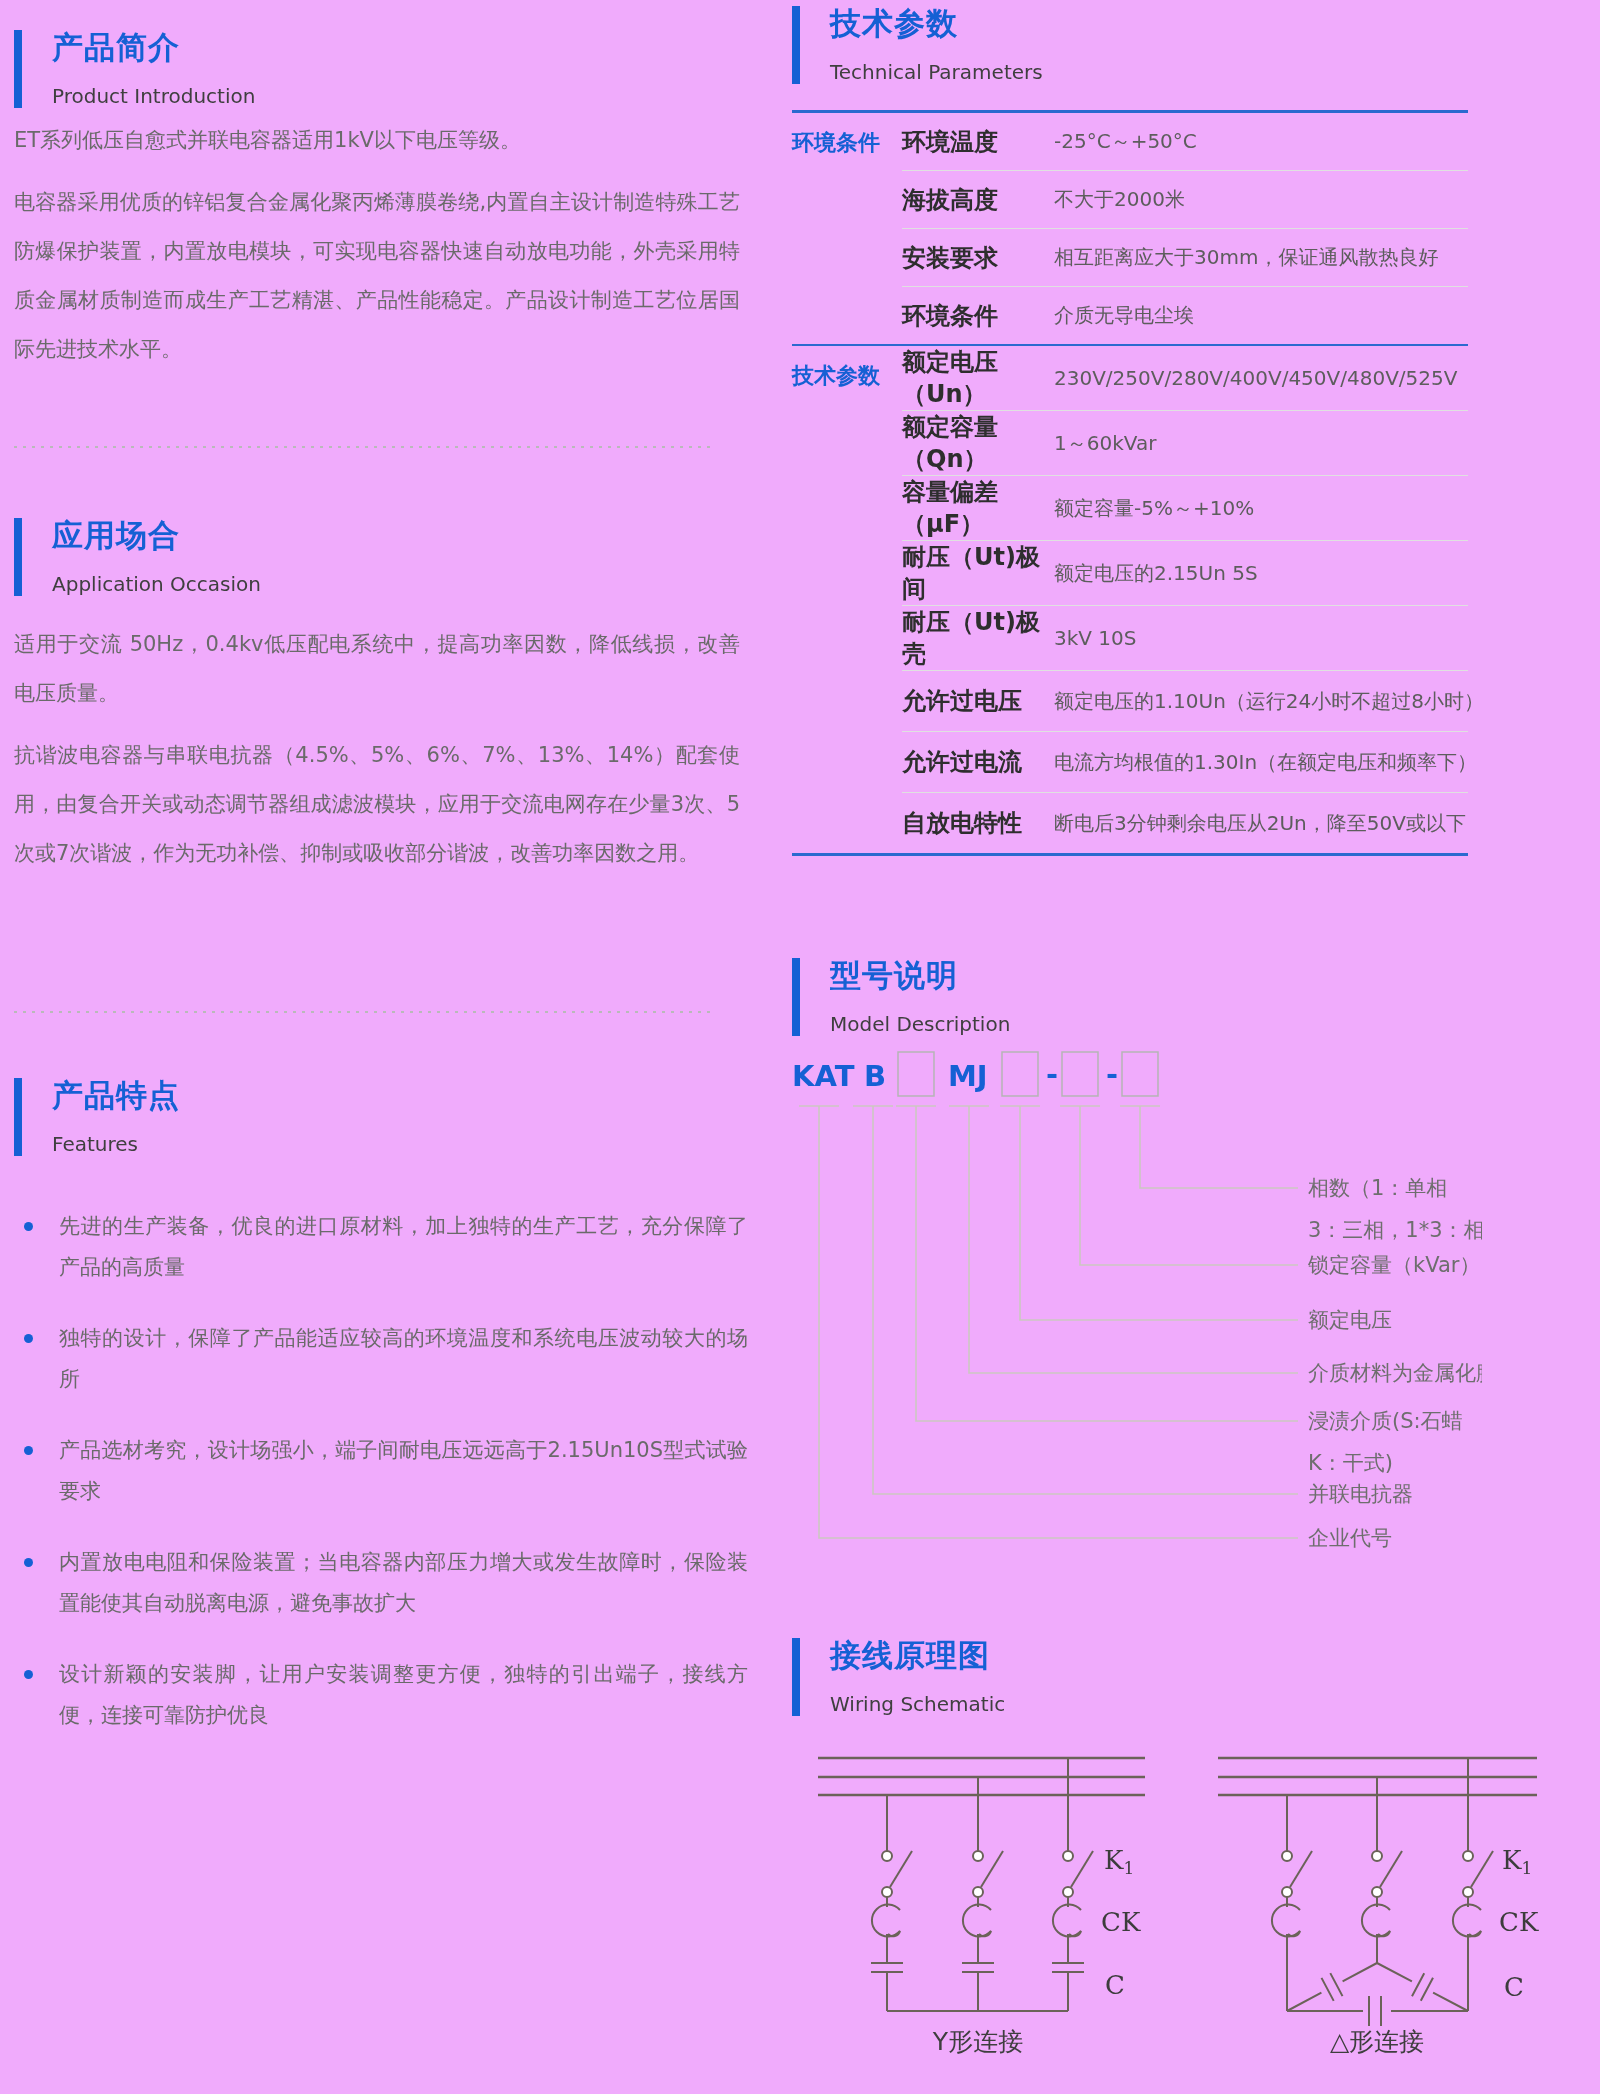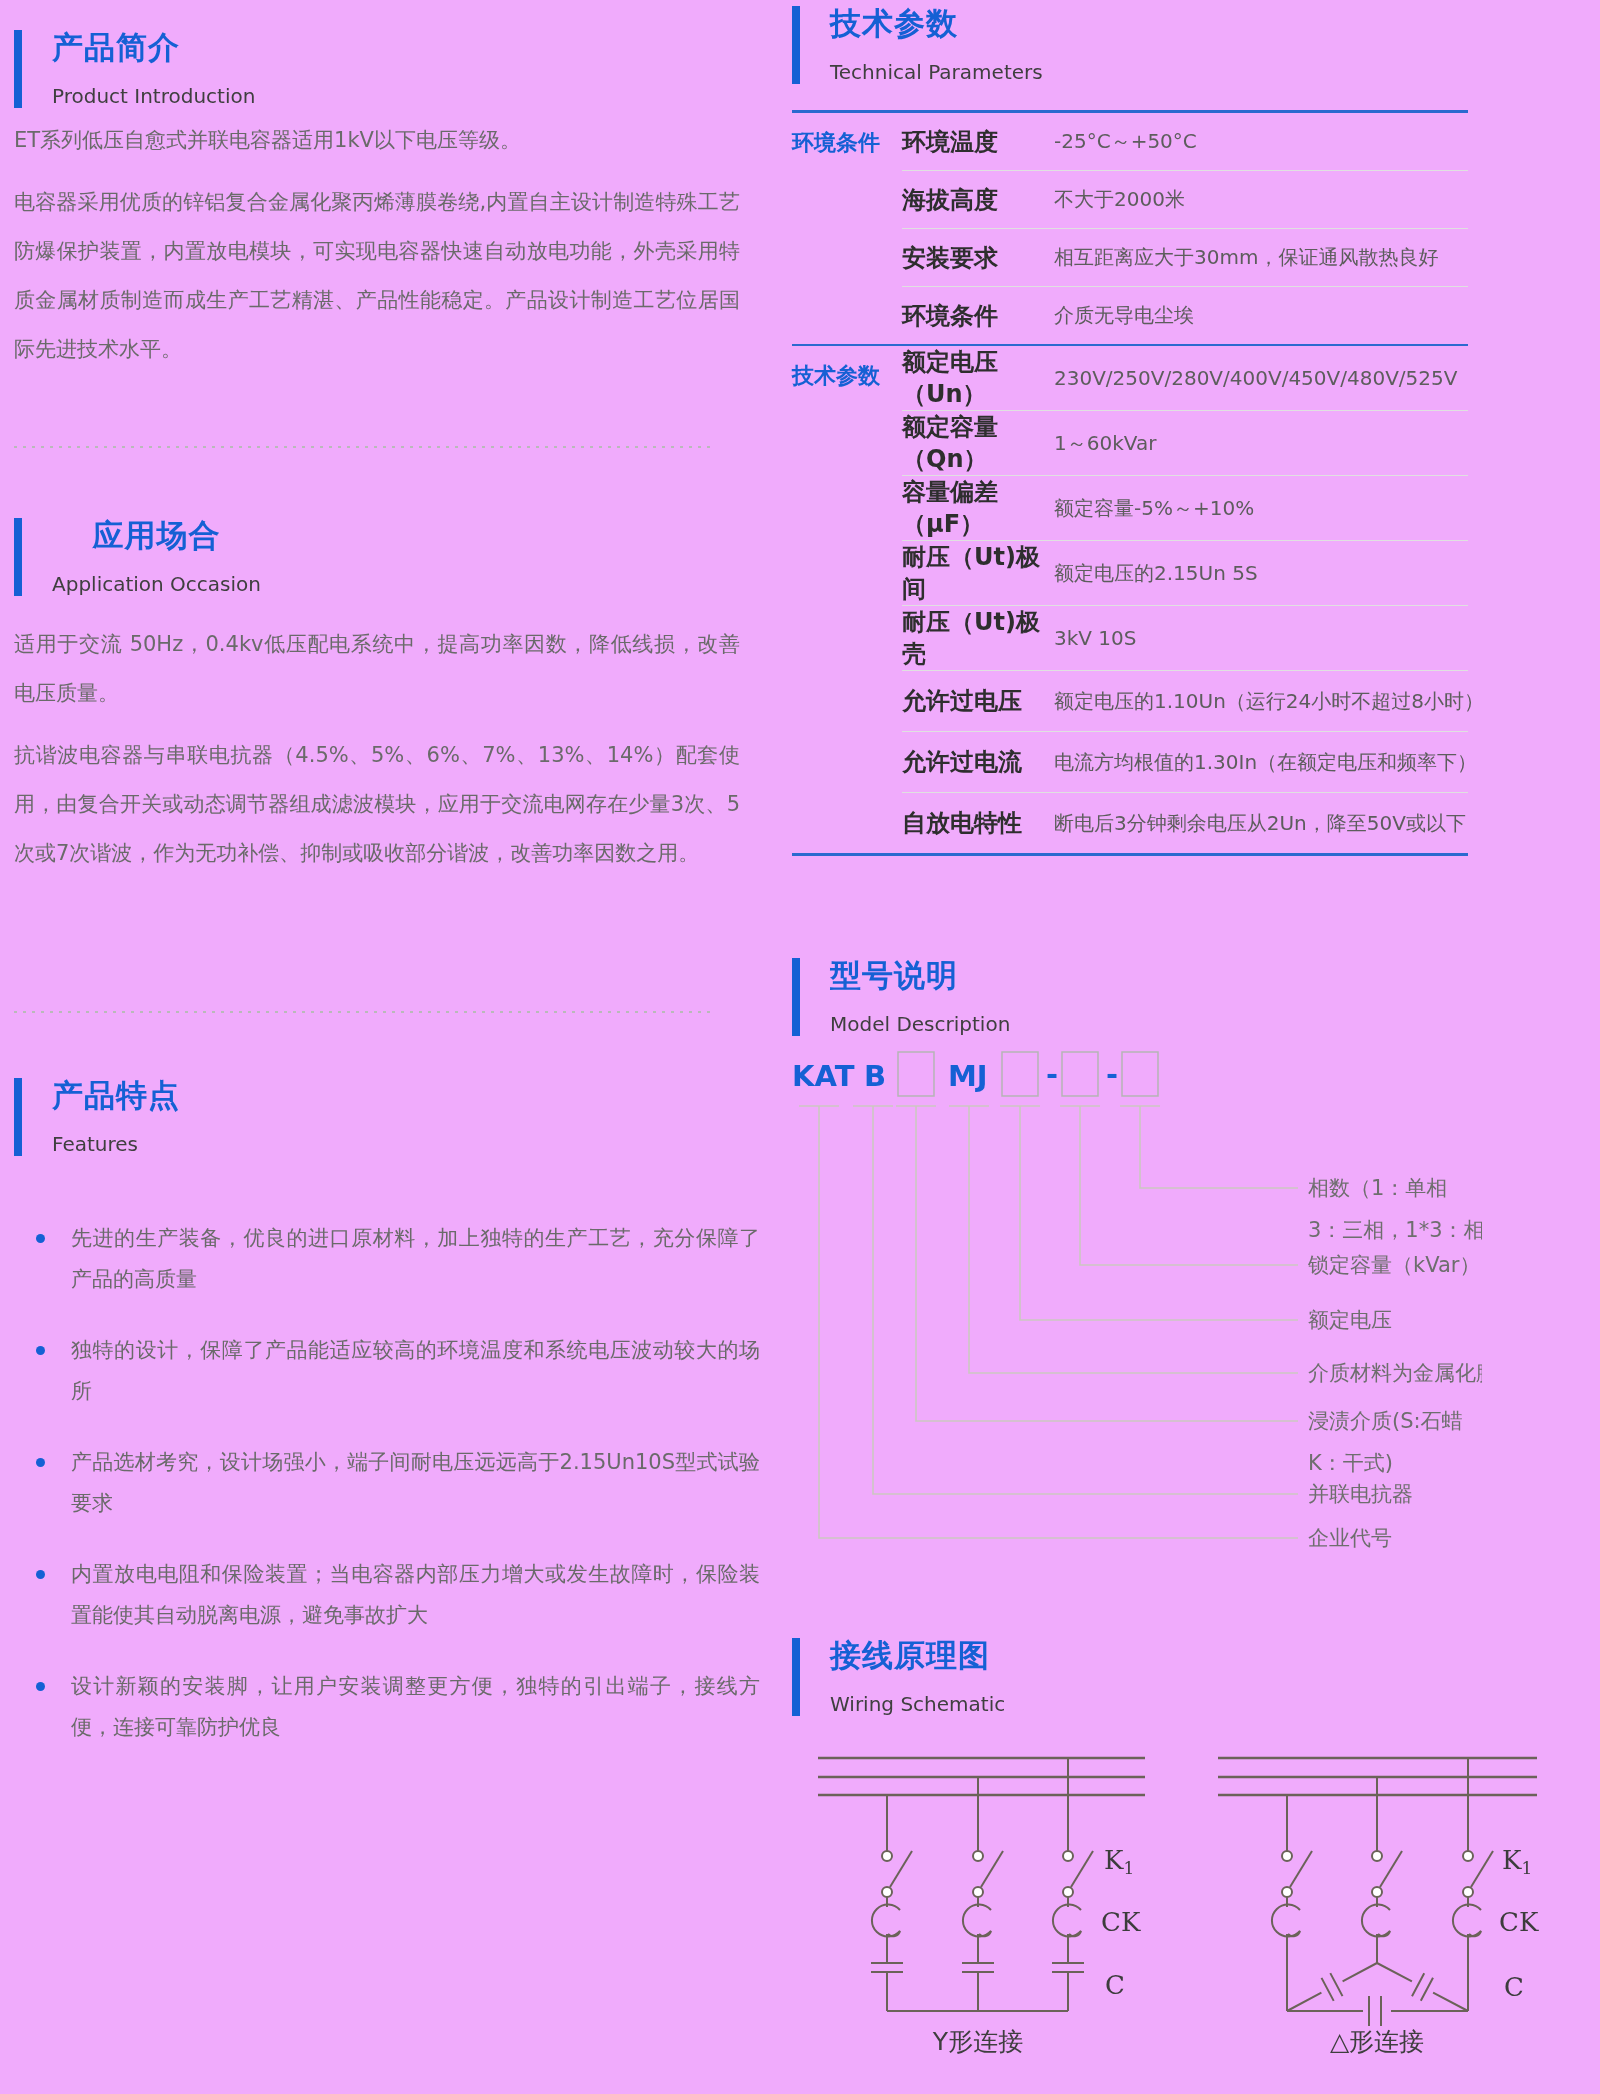--- a/index.html
+++ b/index.html
@@ -8,21 +8,21 @@
   .abs{position:absolute;}
   
   .sec-head{display:flex;align-items:stretch;}
   .sec-head .bar{width:8px;background:#1560d4;margin-right:30px;}
   .sec-head h2{margin:0;font-size:31px;line-height:1.15;color:#1560d4;font-weight:bold;letter-spacing:1px;}
   .sec-head .sub{font-size:20px;color:#3f3f3f;margin-top:18px;}
   
   .para{font-size:21px;line-height:49px;color:#6a6a6a;text-align:justify;}
   .divider{height:2px;background:repeating-linear-gradient(to right,#b9b9b9 0 3px,transparent 3px 9px);}
   
-  .feat-list{list-style:none;margin:16px;padding:0;}
+  .feat-list{list-style:none;margin:4px;padding:0;}
   .feat-list li{display:flex;margin-bottom:30px;}
   .feat-list .dot{flex:none;width:9px;height:9px;border-radius:50%;background:#1560d4;margin:16px 26px 0 6px;}
   .feat-list .txt{font-size:21px;line-height:41px;color:#6a6a6a;text-align:justify;}
   
   .ttable{border-top:3px solid #2b69cf;border-bottom:3px solid #2b69cf;}
   .tgroup{display:flex;}
   .tgroup + .gdiv{height:2px;background:#2b69cf;}
   .glabel{width:110px;flex:none;color:#1560d4;font-weight:bold;font-size:22px;padding-top:15px;}
   .rows{flex:1;min-width:0;}
   .trow{display:flex;align-items:center;min-height:57px;}
@@ -53,21 +53,21 @@
       <h2>产品简介</h2>
       <div class="sub">Product Introduction</div>
     </div>
   </div>
 
   <div class="abs para" style="left:14px;top:116px;width:726px;">ET系列低压自愈式并联电容器适用1kV以下电压等级。</div>
   <div class="abs para" style="left:14px;top:178px;width:726px;">电容器采用优质的锌铝复合金属化聚丙烯薄膜卷绕,内置自主设计制造特殊工艺防爆保护装置，内置放电模块，可实现电容器快速自动放电功能，外壳采用特质金属材质制造而成生产工艺精湛、产品性能稳定。产品设计制造工艺位居国际先进技术水平。</div>
 
   <div class="abs divider" style="left:14px;top:446px;width:700px;"></div>
 
-  <div class="abs sec-head" style="left:14px;top:518px;text-align:center;">
+  <div class="abs sec-head" style="left:14px;top:518px;">
     <span class="bar"></span>
     <div>
       <h2>应用场合</h2>
       <div class="sub">Application Occasion</div>
     </div>
   </div>
 
   <div class="abs para" style="left:14px;top:620px;width:726px;">适用于交流 50Hz，0.4kv低压配电系统中，提高功率因数，降低线损，改善电压质量。</div>
   <div class="abs para" style="left:14px;top:731px;width:726px;">抗谐波电容器与串联电抗器（4.5%、5%、6%、7%、13%、14%）配套使用，由复合开关或动态调节器组成滤波模块，应用于交流电网存在少量3次、5次或7次谐波，作为无功补偿、抑制或吸收部分谐波，改善功率因数之用。</div>
 

